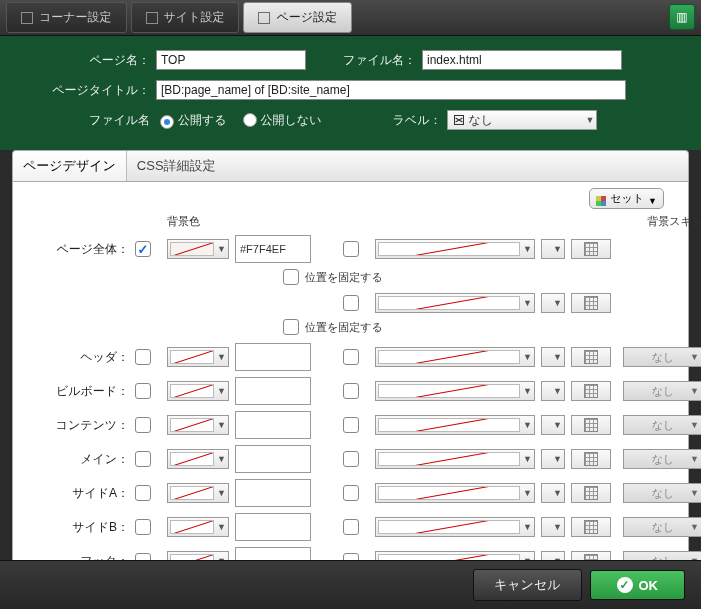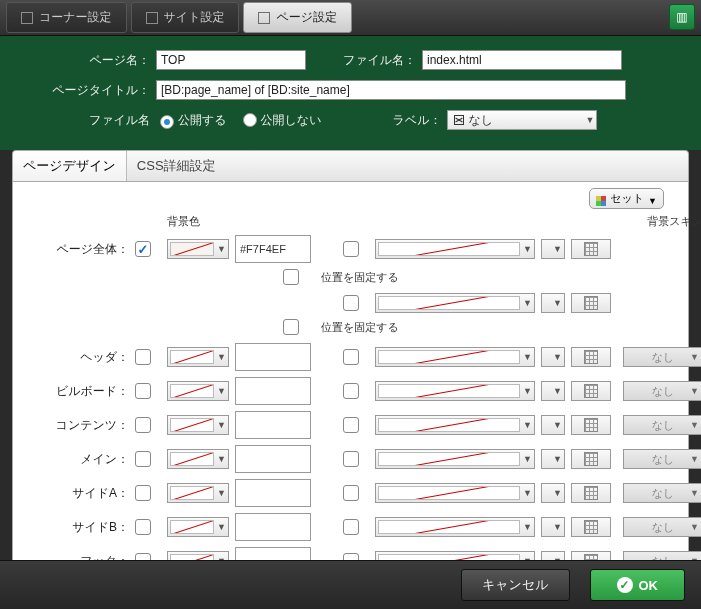--- a/index.html
+++ b/index.html
@@ -41,22 +41,22 @@
 .hex { height: 28px; border:1px solid #999; background:#fff; padding:2px 4px; font-size:11px; color:#333; }
 .imgsel { height: 20px; background:linear-gradient(#fafafa,#e6e6e6); border:1px solid #999; display:flex; align-items:center; padding:2px; cursor:pointer; }
 .imgsel .diag { flex:1; height:100%; background:#fff; position:relative; border:1px solid #bbb; overflow:hidden; }
 .imgsel .diag::after { content:""; position:absolute; left:-5%; top:50%; width:110%; height:1px; background:#c00; transform:rotate(-10deg); }
 .imgsel .dd { font-size:9px; color:#555; margin-left:3px; }
 .sdd { height:20px; background:linear-gradient(#fafafa,#e6e6e6); border:1px solid #999; display:flex;align-items:center;justify-content:flex-end;padding:0 2px;cursor:pointer;font-size:9px;color:#555; }
 .skinbtn { width:40px; height:20px; background:linear-gradient(#fafafa,#e6e6e6); border:1px solid #999; display:flex;align-items:center;justify-content:center;cursor:pointer; }
 .skinbtn .gridic { width:14px;height:14px;background:repeating-linear-gradient(#999 0 1px,transparent 1px 4px),repeating-linear-gradient(90deg,#999 0 1px,transparent 1px 4px); border:1px solid #888; }
 .nonebtn { height:20px; background:linear-gradient(#ececec,#d8d8d8); border:1px solid #999; display:flex;align-items:center;justify-content:center; font-size:11px; color:#888; cursor:pointer; position:relative; }
 .nonebtn .dd{position:absolute;right:3px;font-size:9px;color:#666;}
-.fixrow { display:flex; align-items:flex-end; gap:22px; margin: 4px 0 8px 254px; font-size:11px; color:#333; }
-.footer { position: absolute; bottom: 0; left:0; right:0; background: linear-gradient(#3a3a3a,#262626); border-top:1px solid #111; padding: 8px 16px; display:flex; justify-content:flex-end; gap:20px; }
+.fixrow { display:flex; align-items:flex-end; gap:6px; margin: 4px 0 8px 254px; font-size:11px; color:#333; }
+.footer { position: absolute; bottom: 0; left:0; right:0; background: linear-gradient(#3a3a3a,#262626); border-top:1px solid #111; padding: 8px 16px; display:flex; justify-content:flex-end; gap:8px;align-items:center; }
 .btn { padding: 6px 20px; border-radius: 3px; font-size: 13px; cursor:pointer; border:1px solid #111; }
 .btn.cancel { background: linear-gradient(#555,#333); color:#eee; }
 .btn.ok { background: linear-gradient(#4ac060,#2a9a40); color:#fff; font-weight:bold; display:flex;align-items:center;gap:6px; padding:6px 26px; }
 .btn.ok::before { content:"✓"; background:#fff; color:#2a9a40; width:16px;height:16px;border-radius:50%;display:inline-flex;align-items:center;justify-content:center;font-size:12px; }
 </style>
 </head>
 <body>
 
 <div class="topbar">
   <div class="tab">

